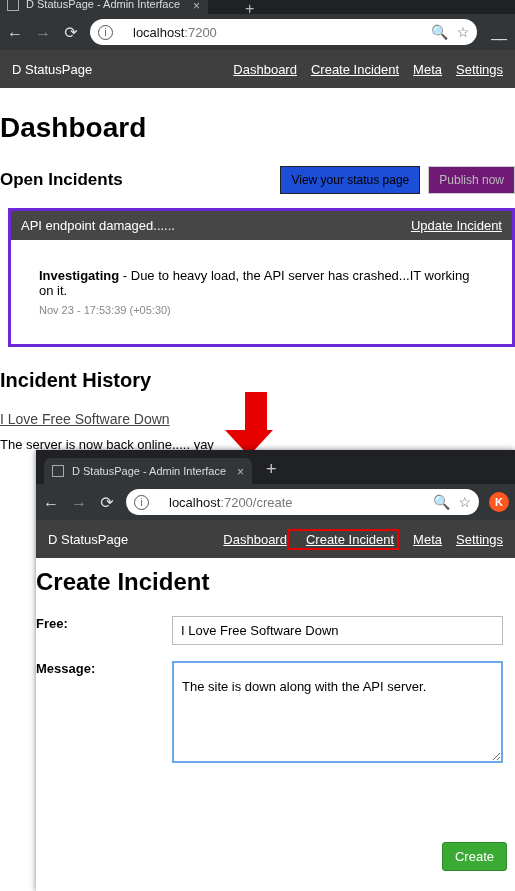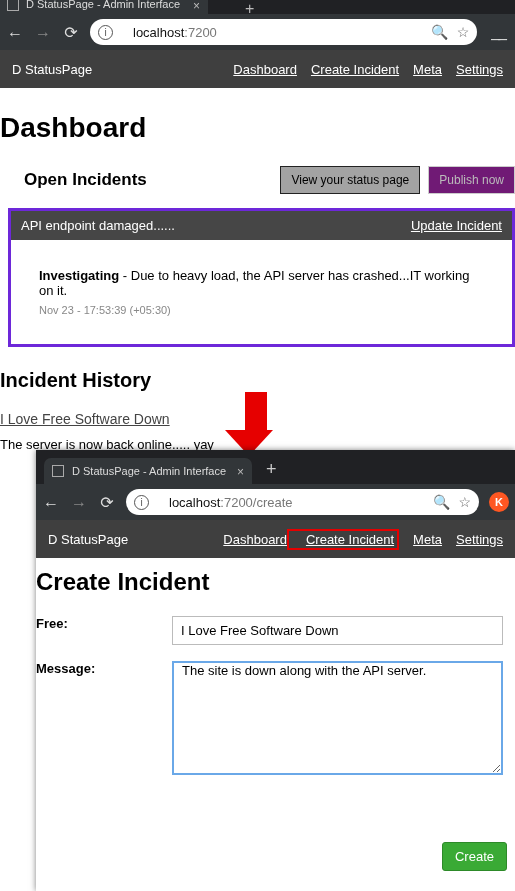--- a/index.html
+++ b/index.html
@@ -23,23 +23,23 @@
   .omnibox .urltext .port { color: #777; }
   .omnibox .glass, .omnibox .star { color: #666; font-size: 14px; }
   .menuicon { color: #ddd; font-size: 16px; padding: 0 4px; letter-spacing: -2px; }
 
   .appbar { background: #3f3f3f; color: #fff; height: 38px; display: flex; align-items: center; padding: 0 12px; font-size: 13px; }
   .appbar .brand { flex: 1; }
   .appbar a { color: #fff; text-decoration: underline; margin-left: 14px; font-size: 13px; }
 
   .page1 { padding: 18px 0 0 0; }
   .h1 { font-size: 28px; font-weight: bold; margin: 6px 0 22px 0; }
-  .oi-row { display: flex; align-items: center; margin-bottom: 14px; padding-left: 24px; }
+  .oi-row { display: flex; align-items: center; margin-bottom: 14px; }
   .oi-row h2 { font-size: 17px; font-weight: bold; flex: 1; }
-  .btn-outline { border: 1px solid #222; background: #a3a3a3; font-size: 12px; padding: 6px 10px; margin-right: 8px; }
+  .btn-outline { border: 1px solid #222; background: #1d4ed8; font-size: 12px; padding: 6px 10px; margin-right: 8px; }
   .btn-ghost { border: 1px solid #ccc; color: #bbb; background: #701a75; font-size: 12px; padding: 6px 10px; }
 
   .incident { border: 3px solid #6d28d9; margin-bottom: 22px; margin-left: 8px; }
   .inc-head { background: #464646; color: #fff; display: flex; align-items: center; padding: 7px 10px; font-size: 13px; }
   .inc-head .title { flex: 1; }
   .inc-head a { color: #fff; text-decoration: underline; font-size: 13px; }
   .inc-body { padding: 28px; font-size: 13px; }
   .inc-body .status { font-weight: bold; }
   .inc-meta { color: #888; font-size: 11px; margin-top: 6px; }
 
@@ -66,21 +66,21 @@
   .b2-appbar { background: #3f3f3f; color: #fff; height: 38px; display: flex; align-items: center; padding: 0 12px; font-size: 13px; }
   .b2-appbar .brand { flex: 1; }
   .b2-appbar a { color: #fff; text-decoration: underline; margin-left: 14px; font-size: 13px; white-space: nowrap; }
   .hl-box { border: 2px solid #e60000; padding: 1px 3px; }
 
   .b2-page { padding: 10px 12px 0 0; position: relative; height: 333px; }
   .b2-h1 { font-size: 24px; font-weight: bold; margin: 0 0 20px 0; }
   .frow { display: flex; margin-bottom: 16px; font-size: 13px; }
   .flabel { width: 136px; font-weight: bold; }
   .finput { flex: 1; border: 1px solid #bbb; padding: 6px 8px; font-size: 13px; font-family: inherit; }
-  .ftext { flex: 1; border: 2px solid #6aa8e8; padding: 0 8px; font-size: 13px; font-family: inherit; height: 114px; resize: both; }
+  .ftext { flex: 1; border: 2px solid #6aa8e8; padding: 16px 8px; font-size: 13px; font-family: inherit; height: 102px; resize: both; }
   .radios { flex: 1; }
   .rrow { display: flex; align-items: center; margin-bottom: 6px; font-size: 13px; }
   .rrow input { margin-right: 6px; }
   .b2-create { position: absolute; right: 8px; bottom: 20px; background: #3aaa35; color: #fff; border: 1px solid #2d8a29; padding: 6px 12px; font-size: 13px; border-radius: 3px; }
 </style>
 </head>
 <body>
 
 <div class="browser1">
   <div class="tabbar">

